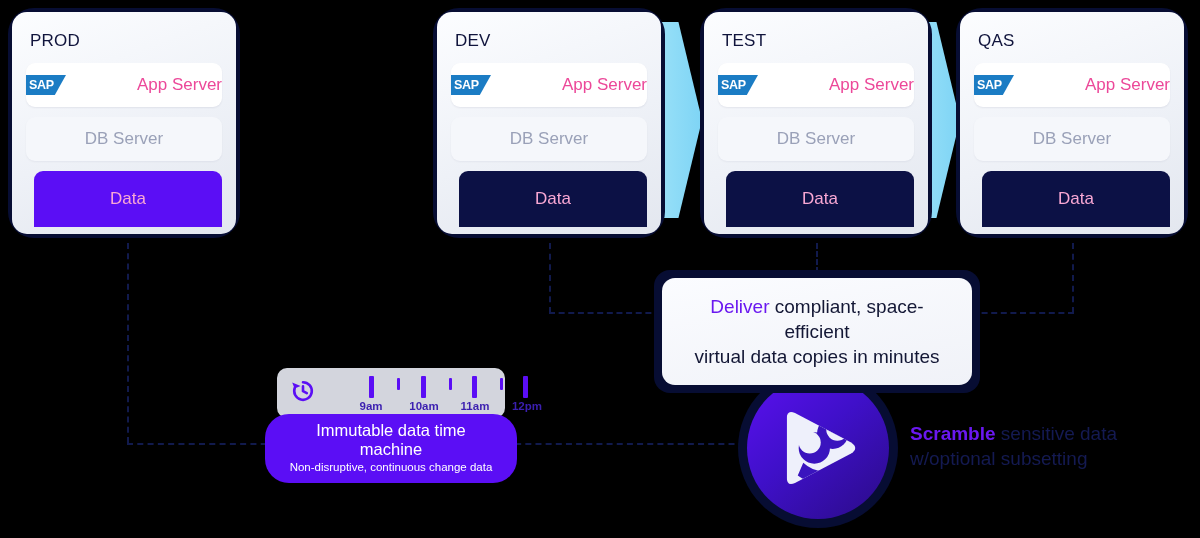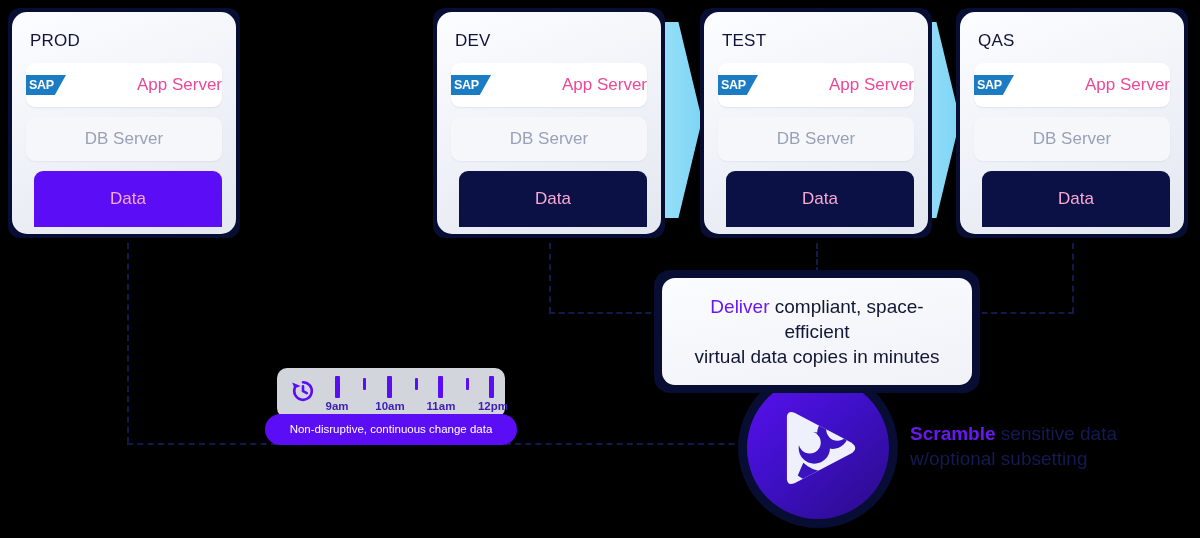--- a/index.html
+++ b/index.html
@@ -45,21 +45,21 @@
     z-index: 1;
   }
 
   
   .card {
     position: absolute;
     top: 8px;
     width: 232px;
     height: 230px;
     background: #070d33;
-    border-radius: 12px;
+    border-radius: 26px;
     padding: 4px;
     box-sizing: border-box;
     z-index: 3;
   }
   .card-inner {
     position: relative;
     width: 100%;
     height: 100%;
     background: linear-gradient(160deg, #fcfdff 0%, #eef1f7 55%, #e3e7ef 100%);
     border-radius: 15px;
@@ -163,20 +163,21 @@
     box-sizing: border-box;
     display: flex;
     align-items: center;
     padding: 0 12px;
   }
   .tm-icon { flex: none; margin-right: 8px; }
   .tm-ticks {
     position: relative;
     flex: 1;
     height: 100%;
+    margin-left: 34px;
   }
   .tick {
     position: absolute;
     background: #5b0ef5;
     border-radius: 1px;
     width: 5px;
   }
   .tick.major { height: 22px; top: 8px; }
   .tick.minor { height: 12px; top: 10px; width: 3px; }
   .tick-label {
@@ -359,20 +360,21 @@
       <div class="tick minor" style="left:90px;"></div>
       <div class="tick major" style="left:113px;"></div>
       <div class="tick-label" style="left:116px;">11am</div>
       <div class="tick minor" style="left:141px;"></div>
       <div class="tick major" style="left:164px;"></div>
       <div class="tick-label" style="left:168px;">12pm</div>
     </div>
   </div>
 
   <div class="tm-pill" style="left:265px; top:414px; width:252px;">
+    <div class="tm-pill-title">Immutable data time machine</div>
     <div class="tm-pill-sub">Non-disruptive, continuous change data</div>
   </div>
 
   <div class="logo-ring" style="left:738px; top:368px; width:160px; height:160px;">
     <div class="logo-circle">
       <svg width="92" height="92" viewBox="0 0 100 100" aria-hidden="true">
         <defs>
           <clipPath id="playclip">
             <path d="M16 18 Q16 8 25 12 L86 44 Q95 50 86 56 L25 88 Q16 92 16 82 Z"></path>
           </clipPath>

